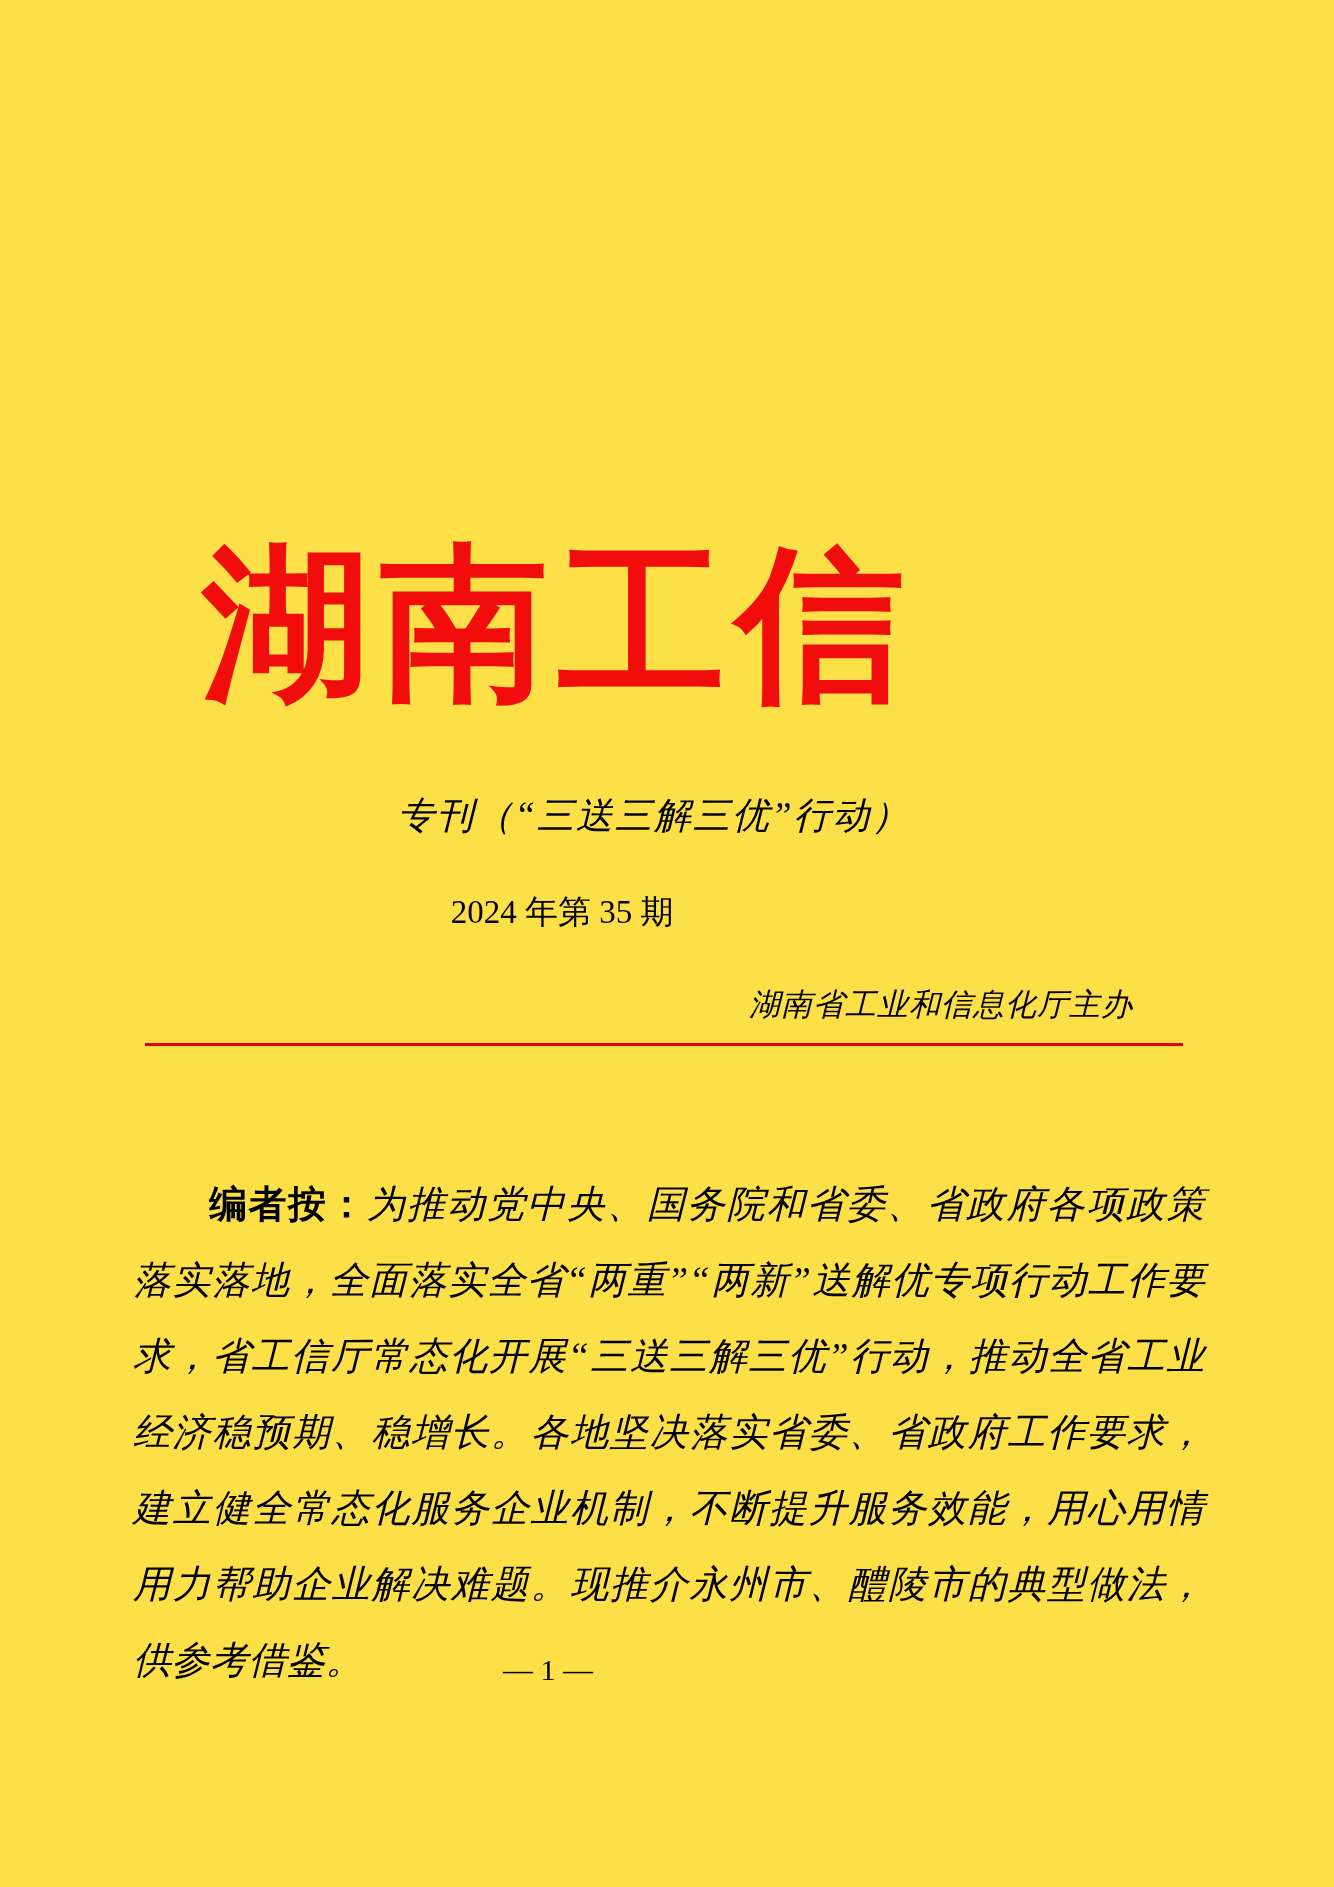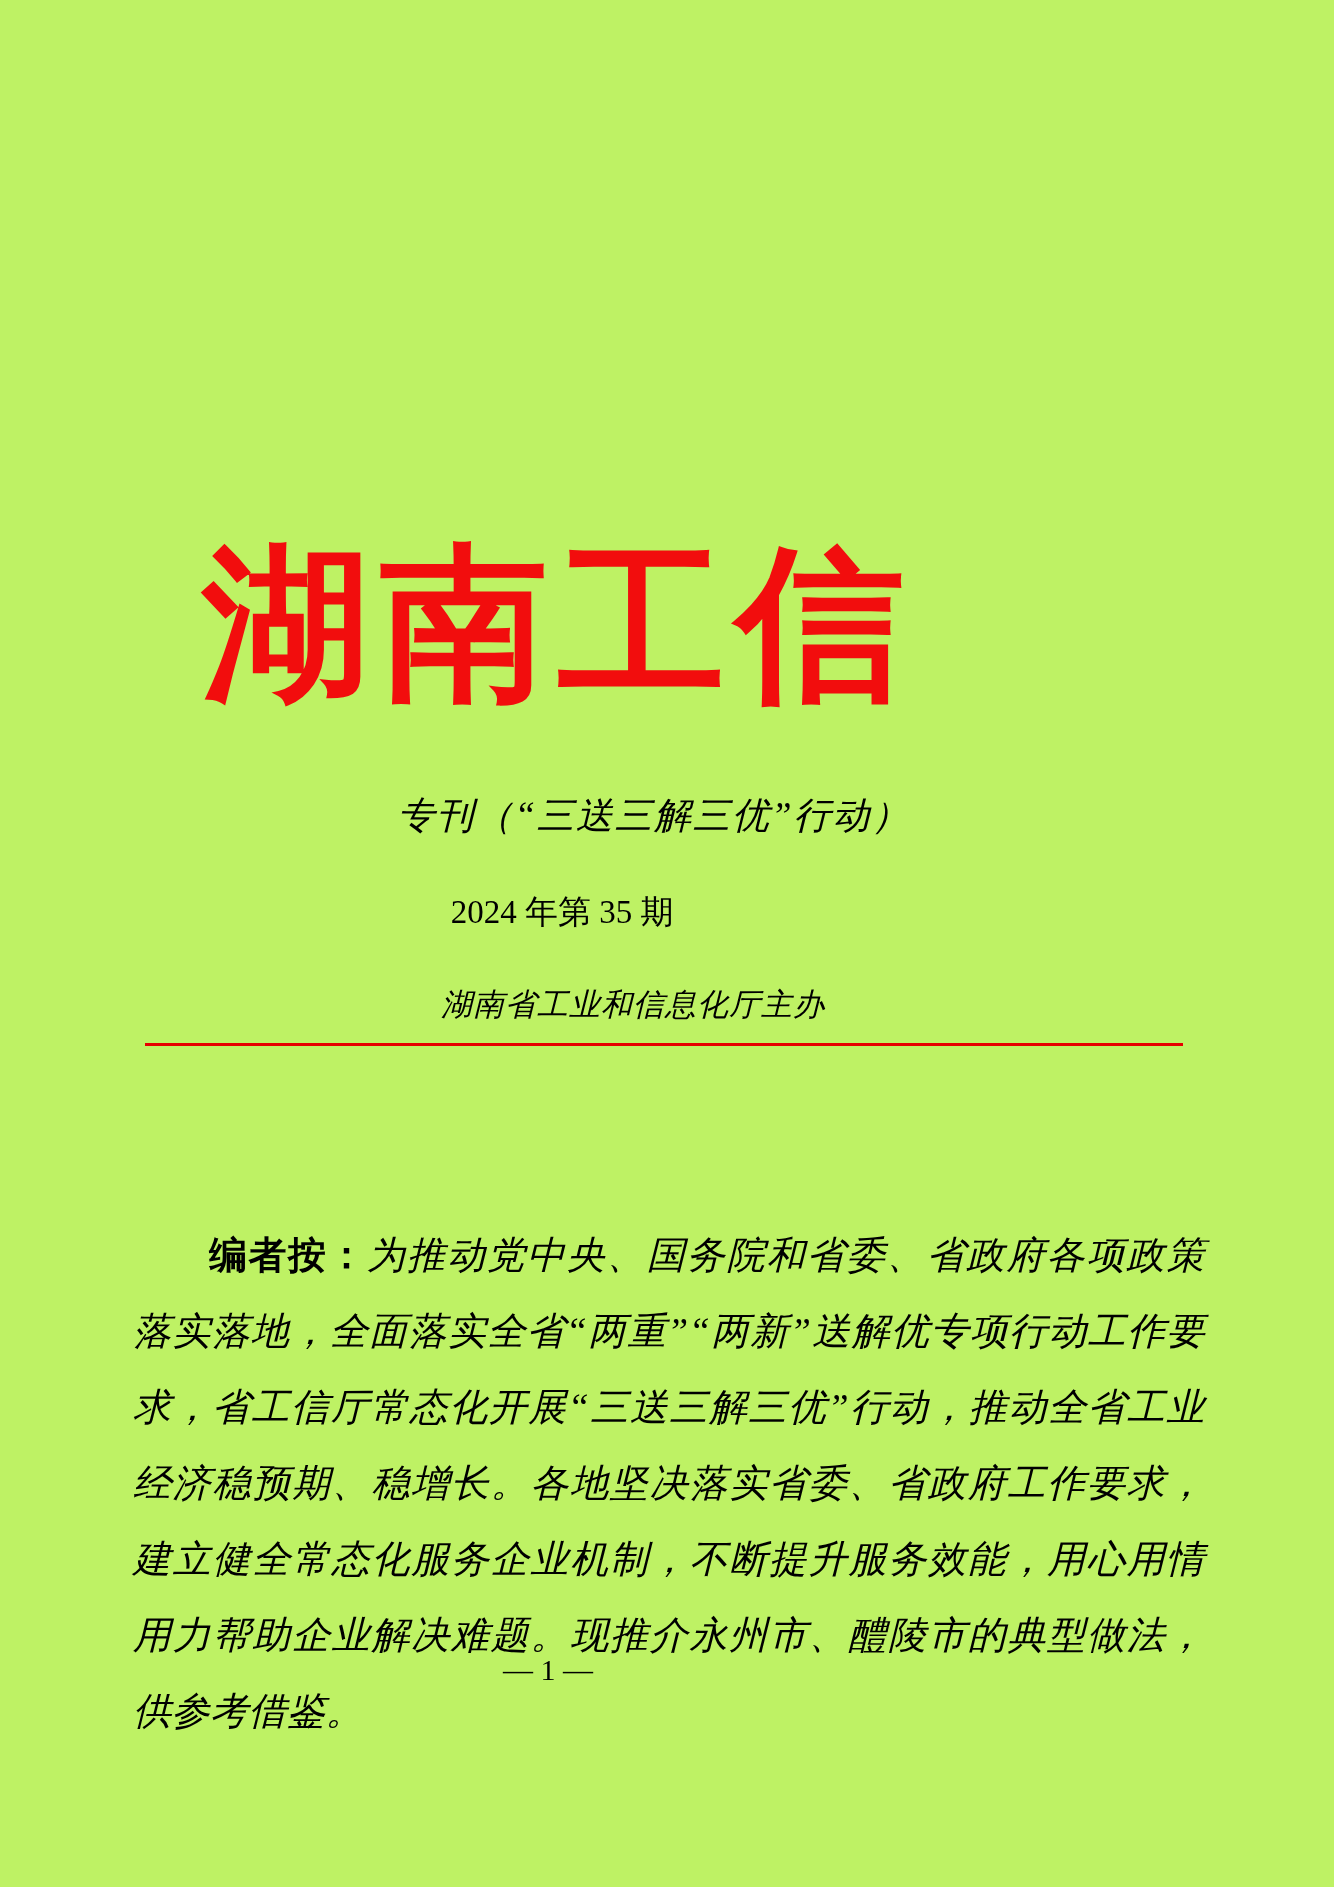--- a/index.html
+++ b/index.html
@@ -4,21 +4,21 @@
 <style>
   html, body {
     margin: 0;
     padding: 0;
     background: #ffffff;
   }
   .page {
     position: relative;
     width: 1334px;
     height: 1887px;
-    background: #bef264;
+    background: #fde047;
     overflow: hidden;
     font-family: "Liberation Serif", "DejaVu Serif", serif;
     color: #000;
   }
   .masthead {
     position: absolute;
     top: 524px;
     left: 0;
     width: 1116px;
     text-align: center;
@@ -51,21 +51,21 @@
     font-size: 33px;
     line-height: 48px;
     font-family: "Liberation Serif", "DejaVu Serif", serif;
   }
   .pub-row {
     position: absolute;
     top: 984px;
     left: 133px;
     width: 1000px;
     display: flex;
-    justify-content: center;
+    justify-content: flex-end;
     align-items: baseline;
   }
   .publisher {
     font-size: 31px;
     font-family: "Liberation Serif", "DejaVu Serif", serif;
     font-style: italic;
     letter-spacing: 1px;
   }
   .pub-date {
     font-size: 32px;
@@ -74,21 +74,21 @@
   .red-rule {
     position: absolute;
     top: 1043px;
     left: 145px;
     width: 1038px;
     height: 3px;
     background: #E60000;
   }
   .body-text {
     position: absolute;
-    top: 1179px;
+    top: 1128px;
     left: 133px;
     width: 1072px;
     font-size: 38px;
     line-height: 76px;
     text-align: justify;
     text-align-last: left;
     text-indent: 76px;
     font-family: "Liberation Serif", "DejaVu Serif", serif;
     font-style: italic;
     letter-spacing: 0.5px;

